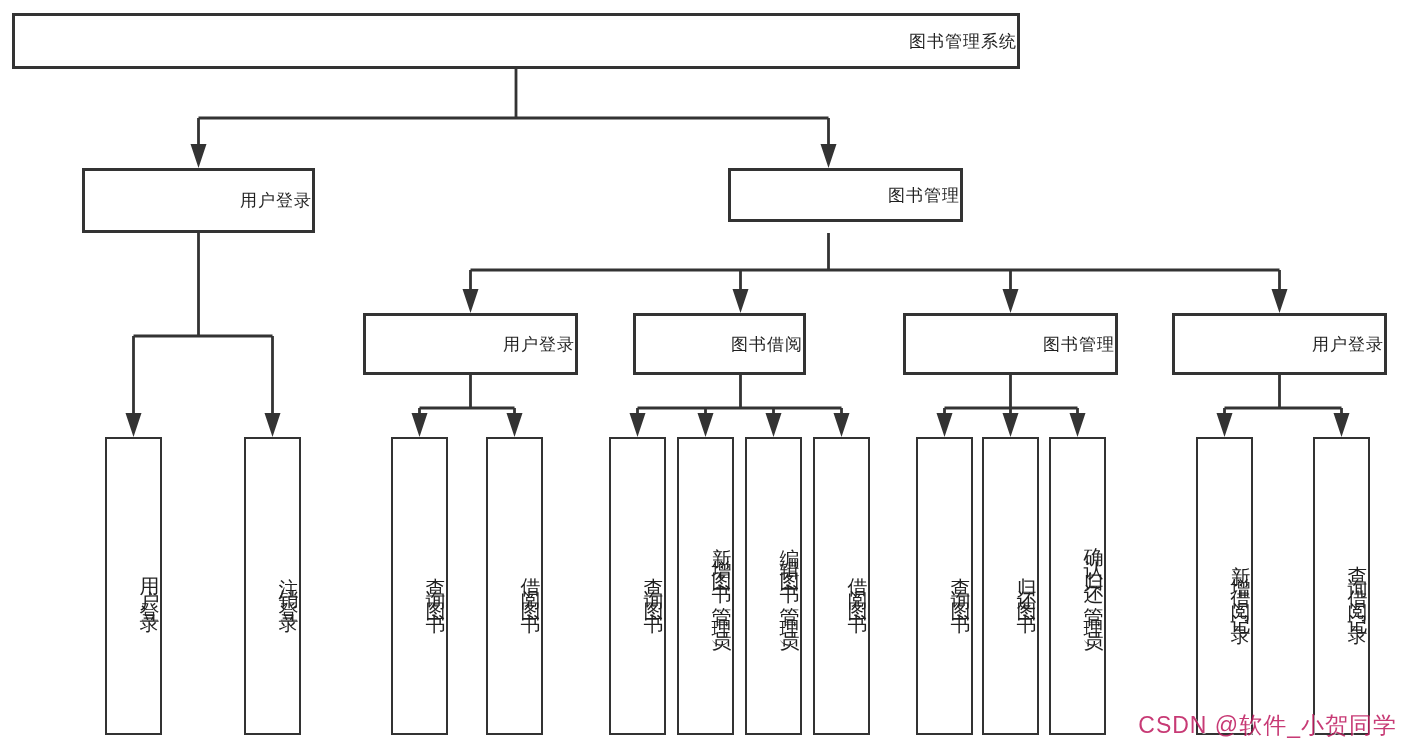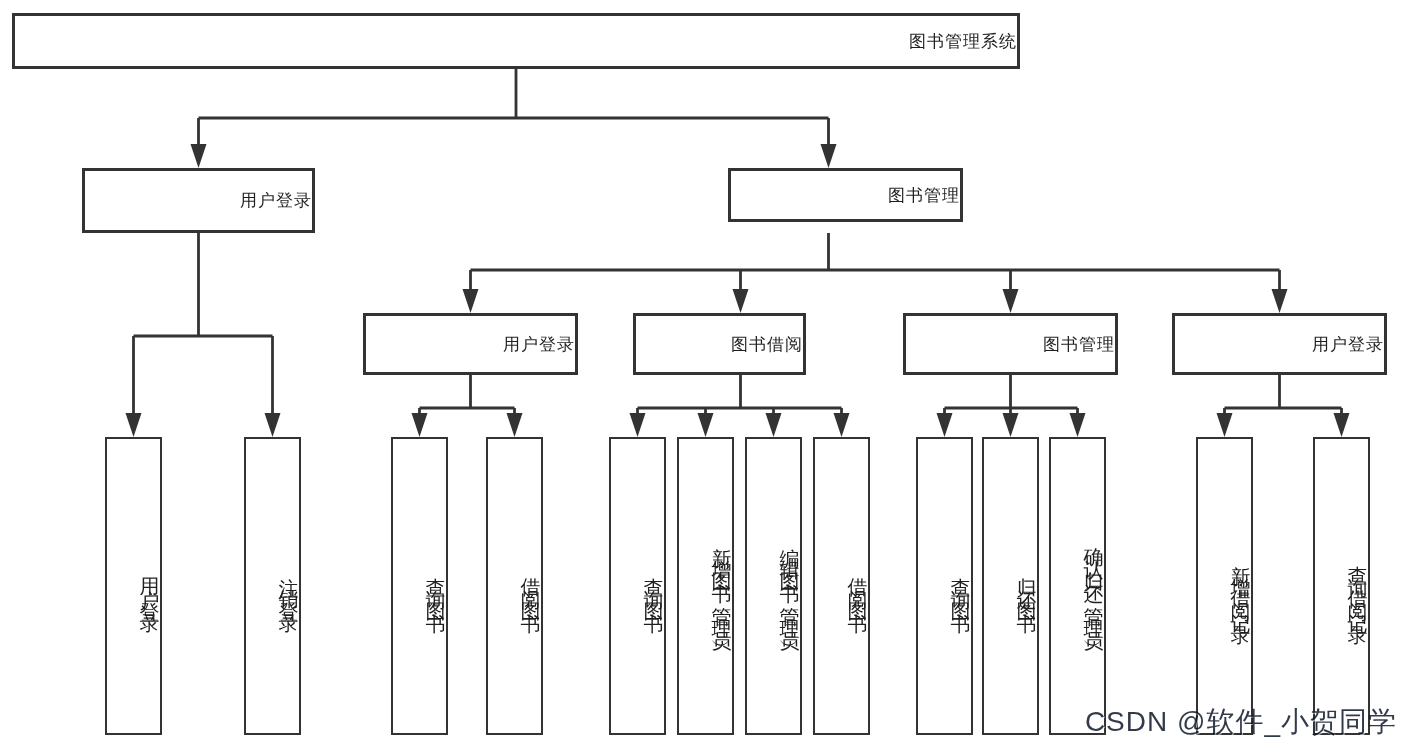--- a/index.html
+++ b/index.html
@@ -13,21 +13,21 @@
     display:flex;align-items:center;justify-content:flex-end;
     font-size:17px;letter-spacing:1px;color:#1f1f1f;text-align:center;
   }
   .leaf{border-width:2.5px;}
   .leaf span{
     writing-mode:vertical-rl;text-orientation:mixed;
     font-size:20px;letter-spacing:12px;line-height:1;white-space:nowrap;
   }
   .watermark{
     position:absolute;right:8px;bottom:6px;
-    font-size:28px;letter-spacing:1px;color:#0f172a;opacity:.85;
+    font-size:23px;letter-spacing:1px;color:#be185d;opacity:.85;
     text-shadow:1px 1px 0 rgba(255,255,255,.7);
   }
 </style>
 </head>
 <body>
 
 <div class="canvas">
 
   <svg class="connectors" viewBox="0 0 1405 747" xmlns="http://www.w3.org/2000/svg">
     <g stroke="#333333" stroke-width="2.8" fill="none">

